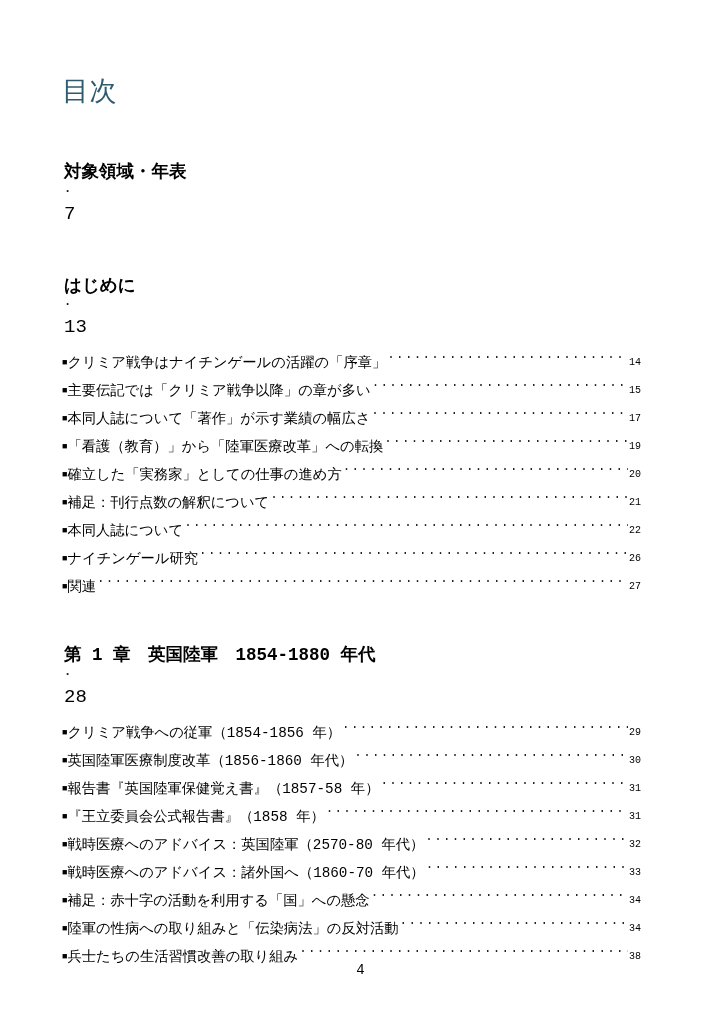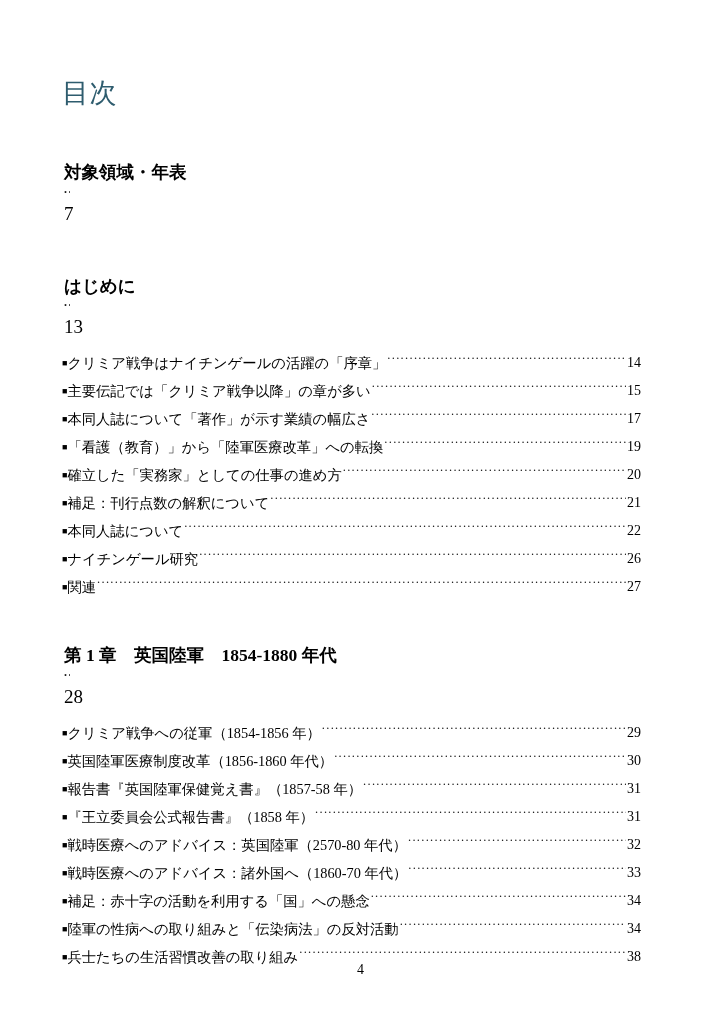--- a/index.html
+++ b/index.html
@@ -5,21 +5,21 @@
   html, body {
     margin: 0;
     padding: 0;
     background: #ffffff;
   }
   .page {
     position: relative;
     width: 721px;
     height: 1024px;
     background: #ffffff;
-    font-family: Liberation Serif, serif;
+    font-family: Liberation Mono, monospace;
     color: #000000;
     overflow: hidden;
     box-sizing: border-box;
   }
 
   
   .toc-title {
     position: absolute;
     left: 62px;
     top: 76px;
@@ -93,21 +93,21 @@
     margin-left: 2px;
   }
 
   
   .row-sub {
     font-size: 14.3px;
     line-height: 28px;
     align-items: center;
   }
   .row-sub .toc-page {
-    font-size: 14px;
+    font-size: 10px;
   }
   .row-sub .toc-leader::before {
     letter-spacing: 1.3px;
     font-size: 12.5px;
   }
 
   .bullet {
     font-size: 9px;
     vertical-align: 2px;
     margin-right: 0px;

